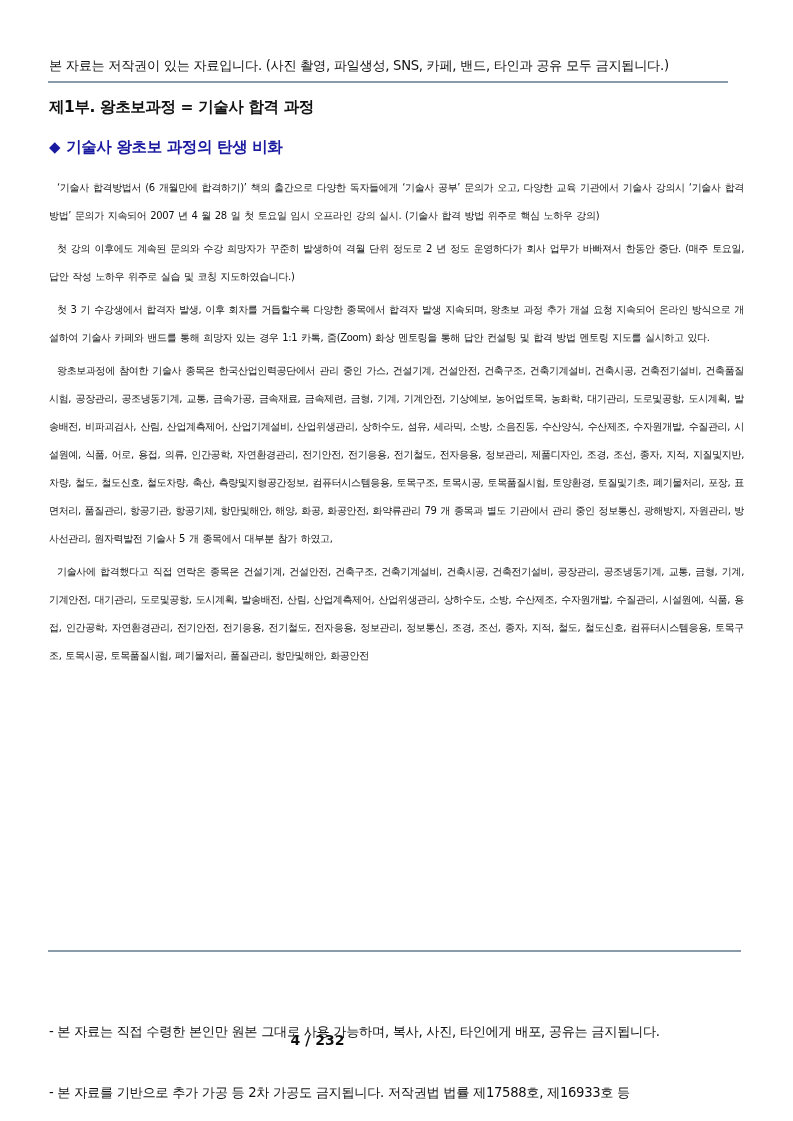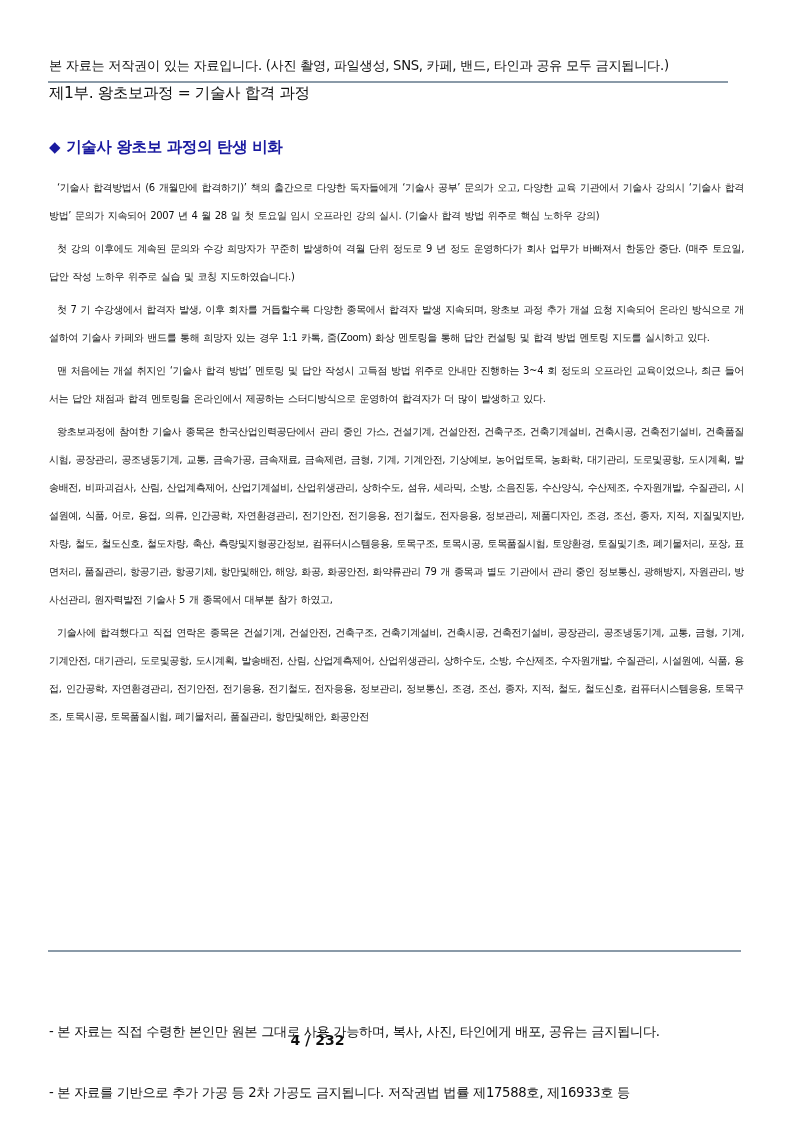--- a/index.html
+++ b/index.html
@@ -11,22 +11,22 @@
   .page { position: absolute; left: 0; top: 0; width: 793px; height: 1121px; border-radius: 28px; }
   .header-notice {
     position: absolute; left: 49px; top: 57px; width: 700px;
     font-size: 13.2px; letter-spacing: -0.3px; white-space: nowrap;
   }
   .header-rule {
     position: absolute; left: 48px; top: 81px; width: 680px; height: 0;
     border-top: 2px solid #8a9aa8;
   }
   .part-title {
-    position: absolute; left: 49px; top: 83px;
-    font-size: 15.5px; font-weight: normal; letter-spacing: -0.4px; white-space: nowrap;
+    position: absolute; left: 49px; top: 97px;
+    font-size: 15.5px; font-weight: bold; letter-spacing: -0.4px; white-space: nowrap;
   }
   .section-title {
     position: absolute; left: 49px; top: 137px;
     font-size: 15.5px; font-weight: bold; color: #1a1aa0; letter-spacing: -0.4px; white-space: nowrap; text-align: center;
   }
   .section-title .diamond { color: #1a1aa0; margin-right: 6px; font-size: 15px; }
   .body-text {
     position: absolute; left: 49px; top: 174px; width: 695px;
     font-size: 10px; line-height: 28px; letter-spacing: -0.35px;
   }
@@ -57,23 +57,22 @@
   <div class="header-rule"></div>
 
   <div class="part-title">제1부. 왕초보과정 = 기술사 합격 과정</div>
 
   <div class="section-title">
     <span class="diamond">◆</span><span>기술사 왕초보 과정의 탄생 비화</span>
   </div>
 
   <div class="body-text">
     <p class="para">‘기술사 합격방법서 (6 개월만에 합격하기)’ 책의 출간으로 다양한 독자들에게 ‘기술사 공부’ 문의가 오고, 다양한 교육 기관에서 기술사 강의시 ‘기술사 합격 방법’ 문의가 지속되어 2007 년 4 월 28 일 첫 토요일 임시 오프라인 강의 실시. (기술사 합격 방법 위주로 핵심 노하우 강의)</p>
-    <p class="para">첫 강의 이후에도 계속된 문의와 수강 희망자가 꾸준히 발생하여 격월 단위 정도로 9 년 정도 운영하다가 회사 업무가 바빠져서 한동안 중단. (매주 토요일, 답안 작성 노하우 위주로 실습 및 코칭 지도하였습니다.)</p>
-    <p class="para">첫 7 기 수강생에서 합격자 발생, 이후 회차를 거듭할수록 다양한 종목에서 합격자 발생 지속되며, 왕초보 과정 추가 개설 요청 지속되어 온라인 방식으로 개설하여 기술사 카페와 밴드를 통해 희망자 있는 경우 1:1 카톡, 줌(Zoom) 화상 멘토링을 통해 답안 컨설팅 및 합격 방법 멘토링 지도를 실시하고 있다.</p>
-    <p class="para">맨 처음에는 개설 취지인 ‘기술사 합격 방법’ 멘토링 및 답안 작성시 고득점 방법 위주로 안내만 진행하는 3~4 회 정도의 오프라인 교육이었으나, 최근 들어서는 답안 채점과 합격 멘토링을 온라인에서 제공하는 스터디방식으로 운영하여 합격자가 더 많이 발생하고 있다.</p>
+    <p class="para">첫 강의 이후에도 계속된 문의와 수강 희망자가 꾸준히 발생하여 격월 단위 정도로 2 년 정도 운영하다가 회사 업무가 바빠져서 한동안 중단. (매주 토요일, 답안 작성 노하우 위주로 실습 및 코칭 지도하였습니다.)</p>
+    <p class="para">첫 3 기 수강생에서 합격자 발생, 이후 회차를 거듭할수록 다양한 종목에서 합격자 발생 지속되며, 왕초보 과정 추가 개설 요청 지속되어 온라인 방식으로 개설하여 기술사 카페와 밴드를 통해 희망자 있는 경우 1:1 카톡, 줌(Zoom) 화상 멘토링을 통해 답안 컨설팅 및 합격 방법 멘토링 지도를 실시하고 있다.</p>
     <p class="para">왕초보과정에 참여한 기술사 종목은 한국산업인력공단에서 관리 중인 가스, 건설기계, 건설안전, 건축구조, 건축기계설비, 건축시공, 건축전기설비, 건축품질시험, 공장관리, 공조냉동기계, 교통, 금속가공, 금속재료, 금속제련, 금형, 기계, 기계안전, 기상예보, 농어업토목, 농화학, 대기관리, 도로및공항, 도시계획, 발송배전, 비파괴검사, 산림, 산업계측제어, 산업기계설비, 산업위생관리, 상하수도, 섬유, 세라믹, 소방, 소음진동, 수산양식, 수산제조, 수자원개발, 수질관리, 시설원예, 식품, 어로, 용접, 의류, 인간공학, 자연환경관리, 전기안전, 전기응용, 전기철도, 전자응용, 정보관리, 제품디자인, 조경, 조선, 종자, 지적, 지질및지반, 차량, 철도, 철도신호, 철도차량, 축산, 측량및지형공간정보, 컴퓨터시스템응용, 토목구조, 토목시공, 토목품질시험, 토양환경, 토질및기초, 폐기물처리, 포장, 표면처리, 품질관리, 항공기관, 항공기체, 항만및해안, 해양, 화공, 화공안전, 화약류관리 79 개 종목과 별도 기관에서 관리 중인 정보통신, 광해방지, 자원관리, 방사선관리, 원자력발전 기술사 5 개 종목에서 대부분 참가 하였고,</p>
     <p class="para">기술사에 합격했다고 직접 연락온 종목은 건설기계, 건설안전, 건축구조, 건축기계설비, 건축시공, 건축전기설비, 공장관리, 공조냉동기계, 교통, 금형, 기계, 기계안전, 대기관리, 도로및공항, 도시계획, 발송배전, 산림, 산업계측제어, 산업위생관리, 상하수도, 소방, 수산제조, 수자원개발, 수질관리, 시설원예, 식품, 용접, 인간공학, 자연환경관리, 전기안전, 전기응용, 전기철도, 전자응용, 정보관리, 정보통신, 조경, 조선, 종자, 지적, 철도, 철도신호, 컴퓨터시스템응용, 토목구조, 토목시공, 토목품질시험, 폐기물처리, 품질관리, 항만및해안, 화공안전</p>
   </div>
 
   <div class="footer-rule"></div>
 
   <div class="footer-notes">
     <div class="footer-note">- 본 자료는 직접 수령한 본인만 원본 그대로 사용 가능하며, 복사, 사진, 타인에게 배포, 공유는 금지됩니다.</div>
     <div class="footer-note">- 본 자료를 기반으로 추가 가공 등 2차 가공도 금지됩니다. 저작권법 법률 제17588호, 제16933호 등</div>
   </div>

